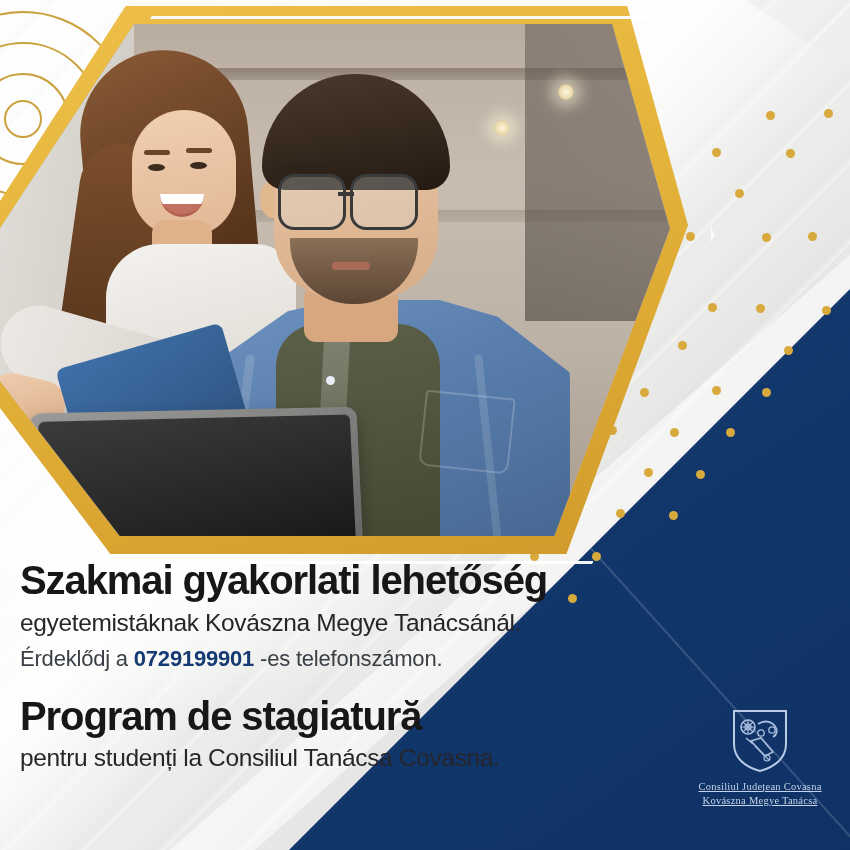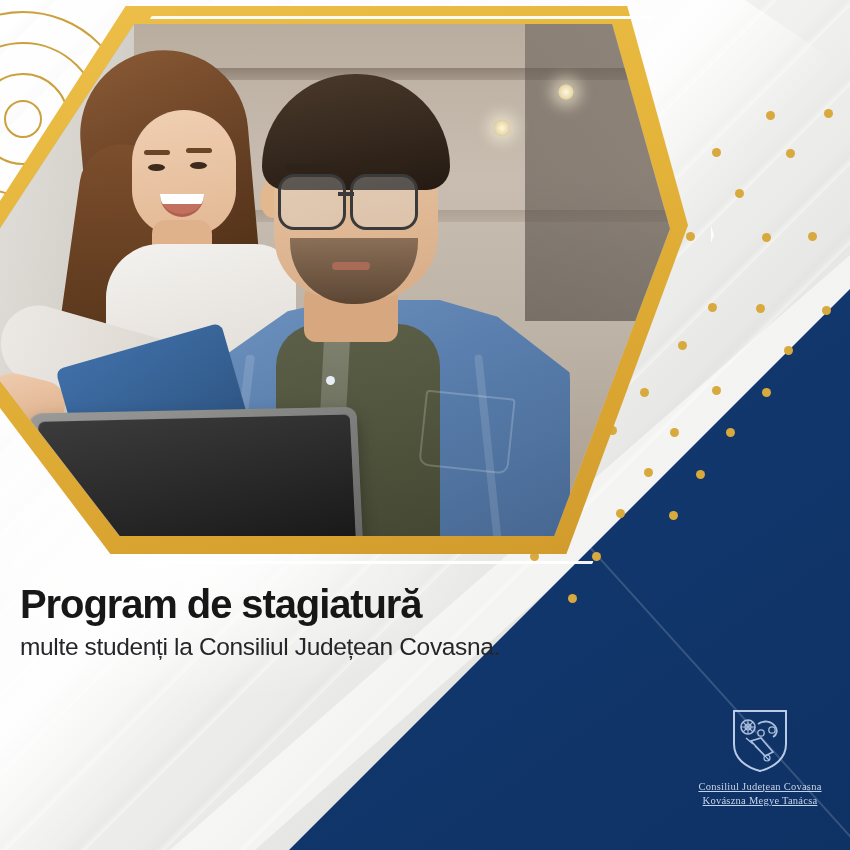--- a/index.html
+++ b/index.html
@@ -496,24 +496,29 @@
       </div>
     </div>
   </div>
 
   <div class="hex-echo" style="left:-46px; top:16px;">
     <div class="hex-echo-inner"></div>
   </div>
 
   <div class="text-block">
 
+    <div class="block-hu">
+      <h1 class="headline">Szakmai gyakorlati lehetőség</h1>
+      <p class="subline">egyetemistáknak Kovászna Megye Tanácsánál.</p>
+      <p class="phoneline"><span>Érdeklődj a </span><span class="num">0729199901</span><span> -es telefonszámon.</span></p>
+    </div>
 
     <div class="block-ro">
       <h1 class="headline">Program de stagiatură</h1>
-      <p class="subline">multe studenți la Consiliul Județean Covasna.</p>
+      <p class="subline">pentru studenți la Consiliul Tanácsa Covasna.</p>
     </div>
 
   </div>
 
   <div class="emblem">
     <svg class="shield-svg" width="58" height="66" viewBox="0 0 58 66">
       <path d="M3 3 H55 V36 C55 50 44 59 29 63 C14 59 3 50 3 36 Z" fill="none" stroke="#b9cbe6" stroke-width="2"></path>
       <circle cx="17" cy="19" r="7" fill="none" stroke="#a9bedd" stroke-width="1.6"></circle>
       <circle cx="17" cy="19" r="3" fill="none" stroke="#a9bedd" stroke-width="1.2"></circle>
       <path d="M17 12 V26 M10 19 H24 M12 14 L22 24 M22 14 L12 24" stroke="#a9bedd" stroke-width="1.1" fill="none"></path>

